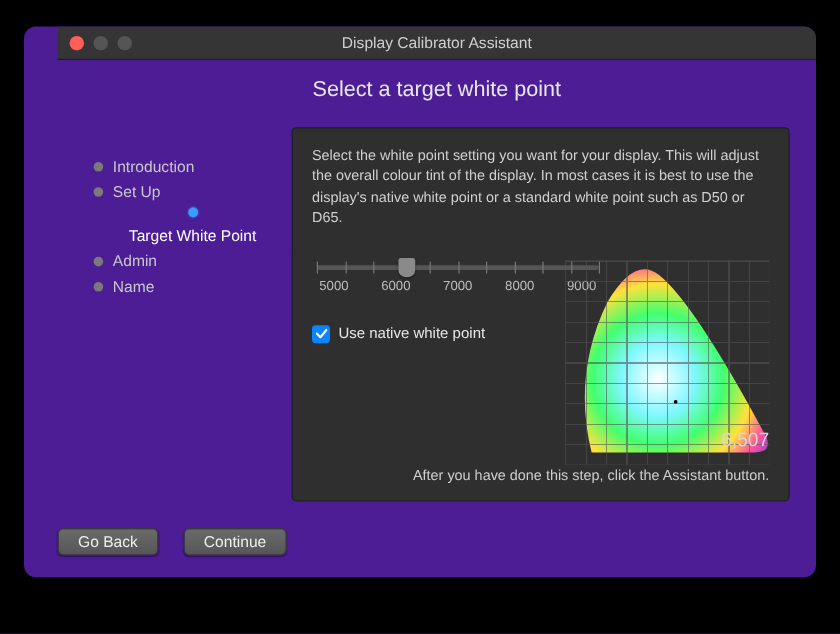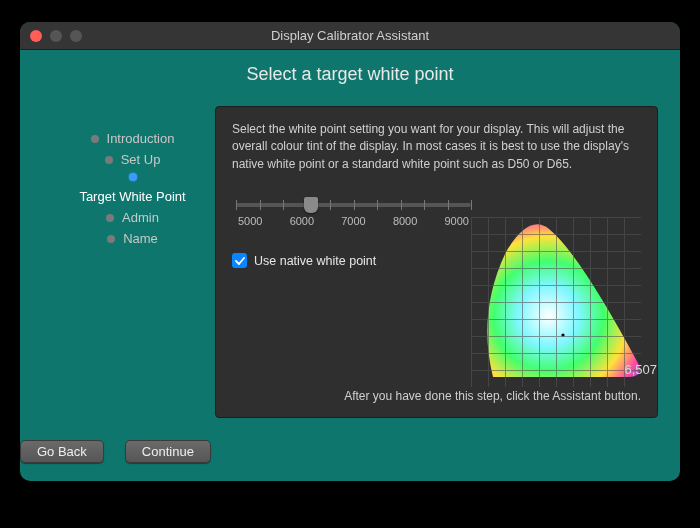--- a/index.html
+++ b/index.html
@@ -8,25 +8,26 @@
     font-family: -apple-system, "Helvetica Neue", Arial, sans-serif;
     font-size: 13px;
     color: #d9d9d9;
     display: flex;
     align-items: flex-start;
     justify-content: center;
     padding: 22px 10px;
   }
   .window {
     width: 660px;
-    background: #0f766e;
+    background: #4c1d95;
     border-radius: 10px;
     box-shadow: 0 18px 40px rgba(0,0,0,0.7);
     overflow: hidden;
     position: relative;
+    padding-left: 28px;
   }
   .titlebar {
     height: 28px;
     background: #353535;
     display: flex;
     align-items: center;
     position: relative;
     border-bottom: 1px solid #1f1f1f;
   }
   .traffic {
@@ -78,21 +79,20 @@
   }
   .steps { list-style:none; }
   .step {
     display:flex;
     align-items:center;
     gap:8px;
     padding:3px 0;
     font-size:13px;
     color:#c8c8c8;
     cursor:default;
-    justify-content:center;
   }
   .dot {
     width:8px; height:8px; border-radius:50%;
     background:#7a7a7a;
     flex-shrink:0;
   }
   .step.active .dot { background:#3a9cff; box-shadow:0 0 2px #3a9cff; }
   .step.active { color:#fff; font-weight:500;flex-direction:column; }
   .panel {
     flex:1;
@@ -159,22 +159,22 @@
     width:170px; height:170px;
   }
   .grid-bg {
     position:absolute; inset:0;
     background:
       repeating-linear-gradient(to right, #555 0 1px, transparent 1px 17px),
       repeating-linear-gradient(to bottom, #555 0 1px, transparent 1px 17px);
     opacity:0.6;
   }
   .wp-value {
-    position:absolute; right:0; bottom:40px;
-    font-size:13px; color:#d8d8d8;margin-left:47px;
+    position:absolute; right:16px; bottom:40px;
+    font-size:16px; color:#d8d8d8;margin-left:47px;
   }
   .footnote {
     position:absolute; right:16px; bottom:14px;
     font-size:12px; color:#cfcfcf;
   }
   .footer {
     display:flex;
     justify-content:flex-start;
     gap:21px;
     padding:10px 22px 18px 0;

